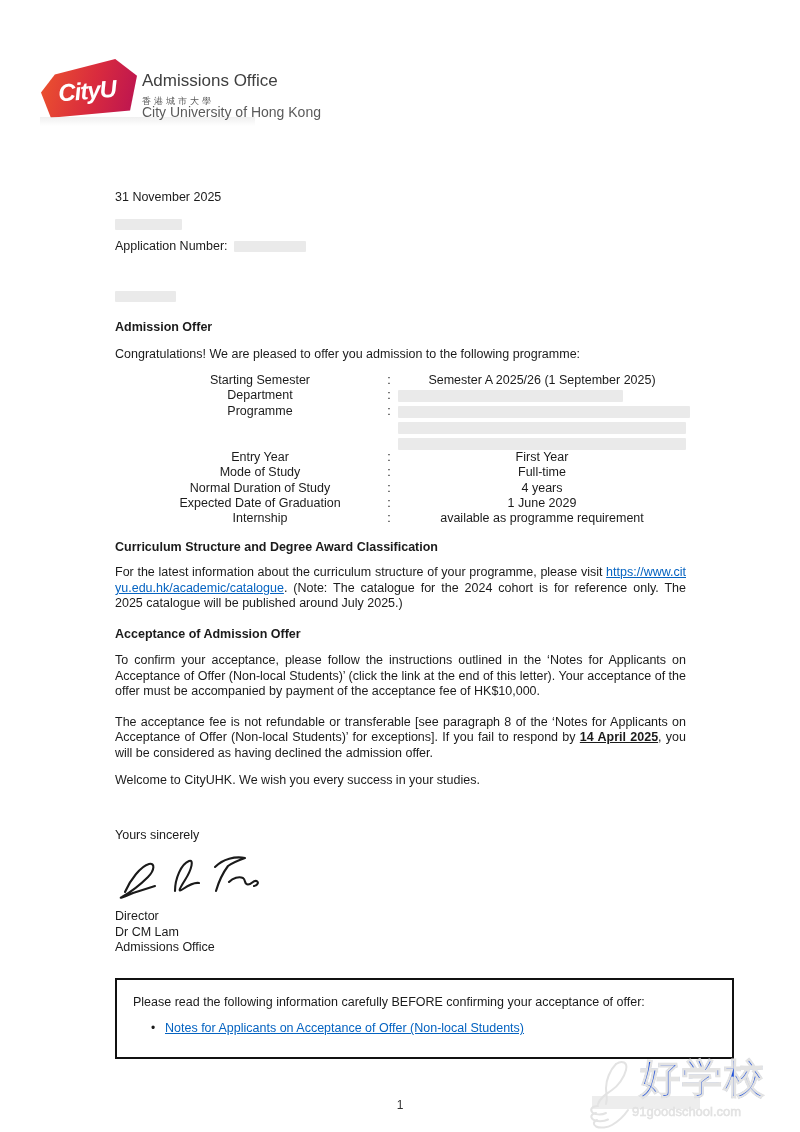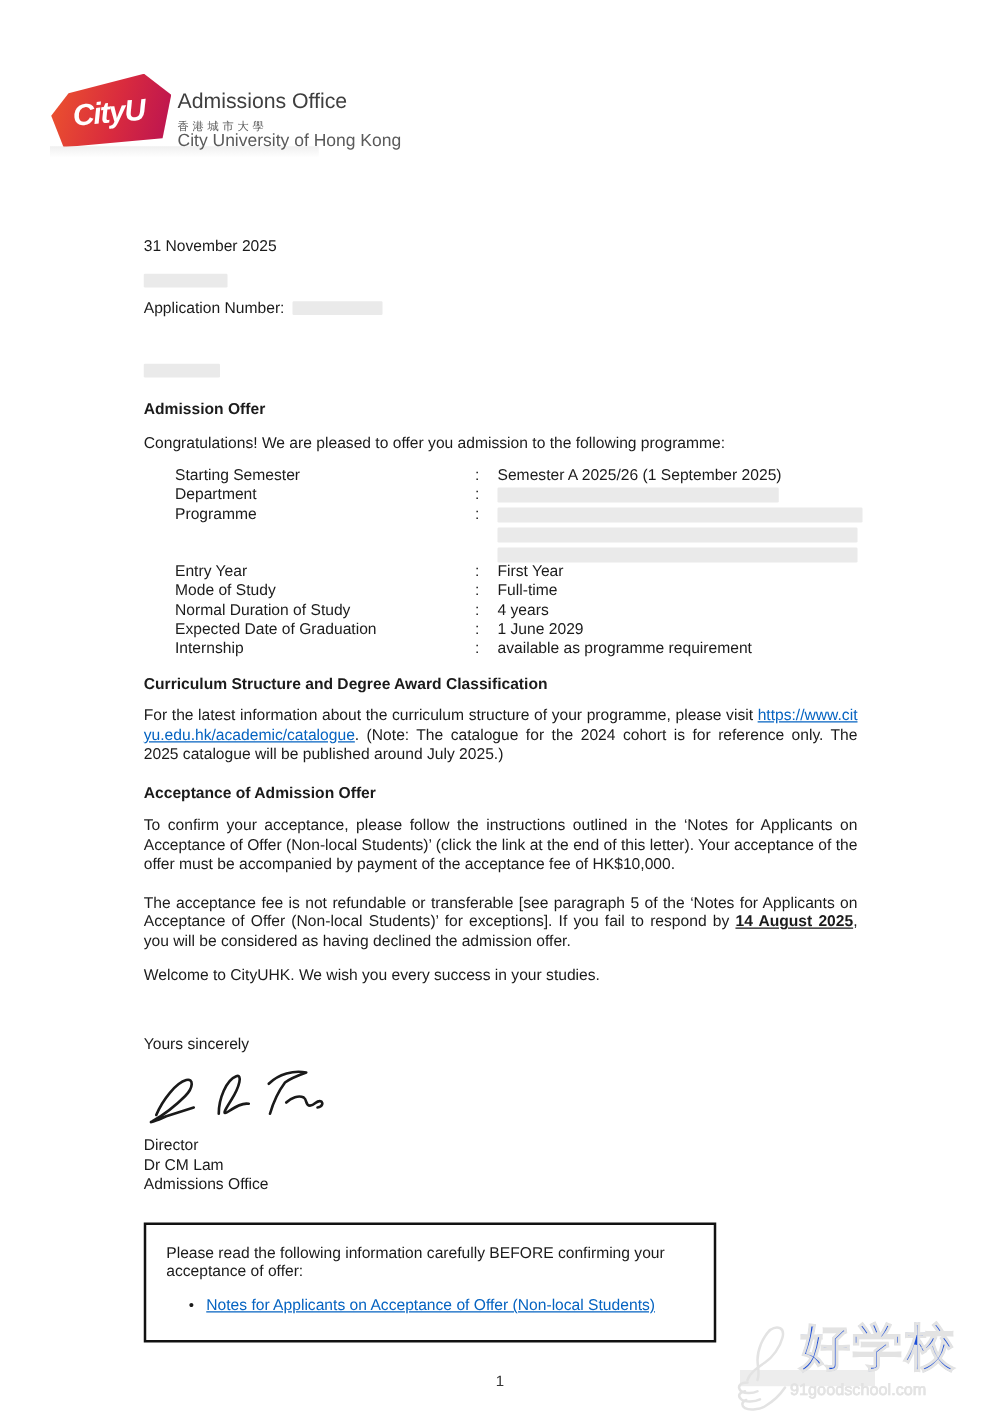--- a/index.html
+++ b/index.html
@@ -49,40 +49,40 @@
 
   .date-line{margin-bottom:13px;}
   .name-redact{width:67px;margin-bottom:9px;}
   .app-line{margin-bottom:37px;}
   .app-line .redact{width:72px;margin-left:6px;}
   .salute-redact{width:61px;margin-bottom:18px;}
   .h-offer{margin-bottom:11px;}
   .intro{margin-bottom:11px;}
 
   .t-table{padding-left:25px;margin-bottom:13px;}
-  .t-row{display:flex;line-height:15.4px;}
+  .t-row{display:flex;line-height:15.4px;text-align:center;}
   .t-label{width:240px;flex:0 0 240px;}
   .t-colon{width:18px;flex:0 0 18px;}
   .t-value{flex:1;}
   .t-value .redact{display:block;height:12px;margin-top:2px;}
   .bar-dept{width:225px;}
   .bar-p1{width:292px;}
   .bar-p2{width:288px;margin-top:4px !important;}
   .bar-p3{width:288px;margin-top:4px !important;}
   .h-curr{margin-top:1px;margin-bottom:10px;}
   .para{margin-bottom:12px;}
   .h-accept{margin-top:15px;margin-bottom:11px;}
   .welcome{margin-top:3px;margin-bottom:39px;}
   .closing{margin-bottom:5px;}
   .sig-block{height:58px;margin-bottom:3px;}
   .sig-svg{display:block;margin-left:2px;}
   .signatory p{line-height:15.5px;}
 
   .notice-box{
-    margin-top:22px;border:2px solid #111;padding:15px 16px 20px 16px;width:458px;
+    margin-top:22px;border:2px solid #111;padding:15px 16px 20px 16px;width:619px;
   }
   .notice-bullet{display:flex;margin-top:11px;padding-left:18px;}
   .bullet-dot{width:14px;flex:0 0 14px;font-size:12px;}
 
   .page-num{
     position:absolute;left:0;right:0;top:1098px;text-align:center;
     font-size:12px;color:#333;
   }
 
   
@@ -179,21 +179,21 @@
     </div>
 
     <h3 class="h-curr">Curriculum Structure and Degree Award Classification</h3>
 
     <p class="para just"><span>For the latest information about the curriculum structure of your programme, please visit </span><a class="link">https://www.cityu.edu.hk/academic/catalogue</a><span>. (Note: The catalogue for the 2024 cohort is for reference only. The 2025 catalogue will be published around July 2025.)</span></p>
 
     <h3 class="h-accept">Acceptance of Admission Offer</h3>
 
     <p class="para just">To confirm your acceptance, please follow the instructions outlined in the ‘Notes for Applicants on Acceptance of Offer (Non-local Students)’ (click the link at the end of this letter). Your acceptance of the offer must be accompanied by payment of the acceptance fee of HK$10,000.</p>
 
-    <p class="para just" style="margin-top:15px;"><span>The acceptance fee is not refundable or transferable [see paragraph 5 of the ‘Notes for Applicants on Acceptance of Offer (Non-local Students)’ for exceptions]. If you fail to respond by </span><span class="bold-ul">14 August 2025</span><span>, you will be considered as having declined the admission offer.</span></p>
+    <p class="para just" style="margin-top:15px;"><span>The acceptance fee is not refundable or transferable [see paragraph 8 of the ‘Notes for Applicants on Acceptance of Offer (Non-local Students)’ for exceptions]. If you fail to respond by </span><span class="bold-ul">14 April 2025</span><span>, you will be considered as having declined the admission offer.</span></p>
 
     <p class="welcome">Welcome to CityUHK. We wish you every success in your studies.</p>
 
     <p class="closing">Yours sincerely</p>
 
     <div class="sig-block">
       <svg class="sig-svg" width="150" height="56" viewBox="0 0 150 56">
         <g fill="none" stroke="#1a1a1a" stroke-width="2.1" stroke-linecap="round" stroke-linejoin="round">
           <path d="M8,44 C13,32 24,18 32,16 C38,14.5 38,22 31,29 C23,37 12,45 5,49 C1,51 7,49 16,45 L38,38"></path>
           <path d="M58,43 C58,31 64,16 72,13 C77,11 75,21 68,32 C63,40 60,45 66,41 C72,37 77,34 82,35"></path>

